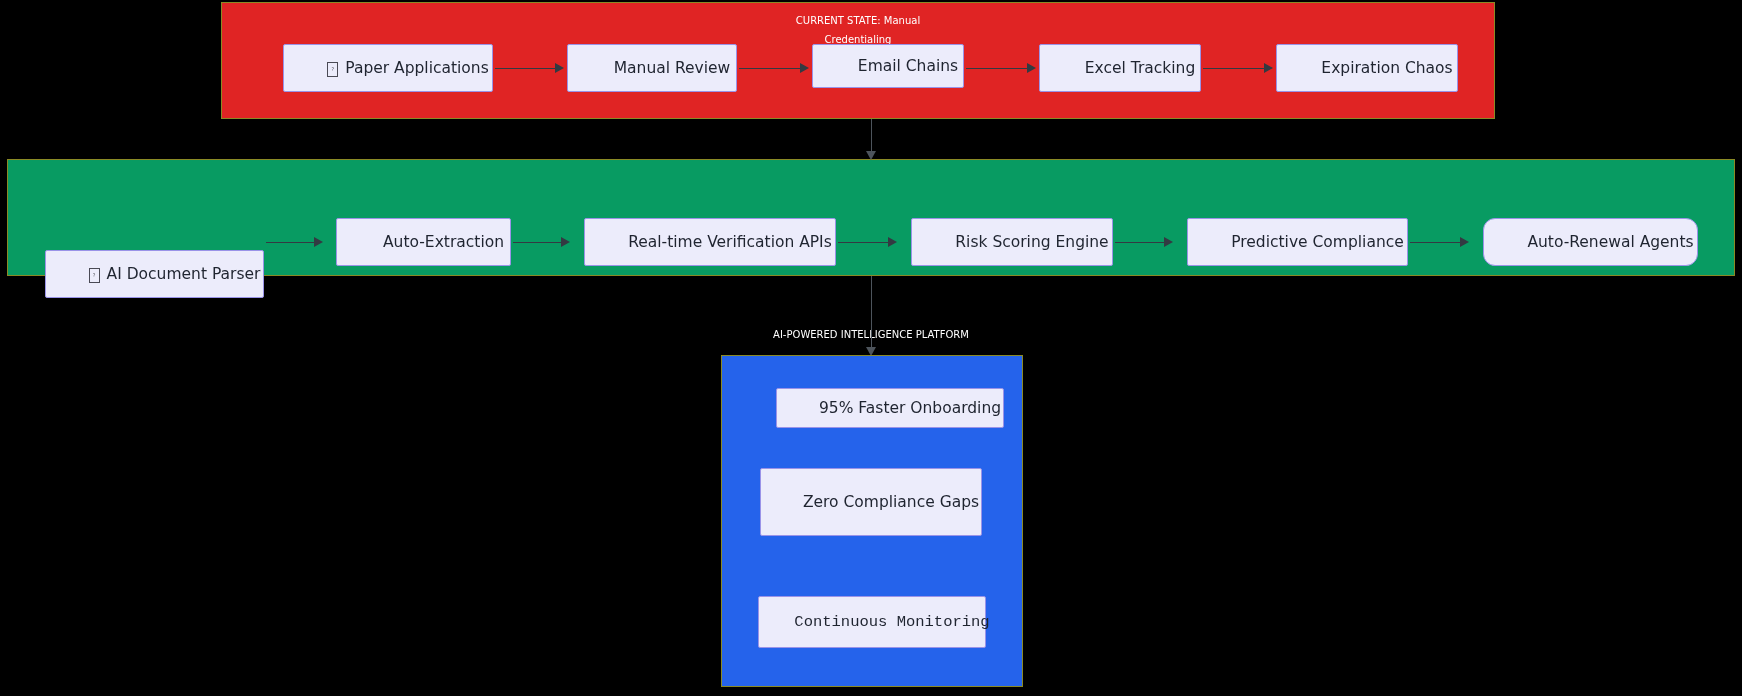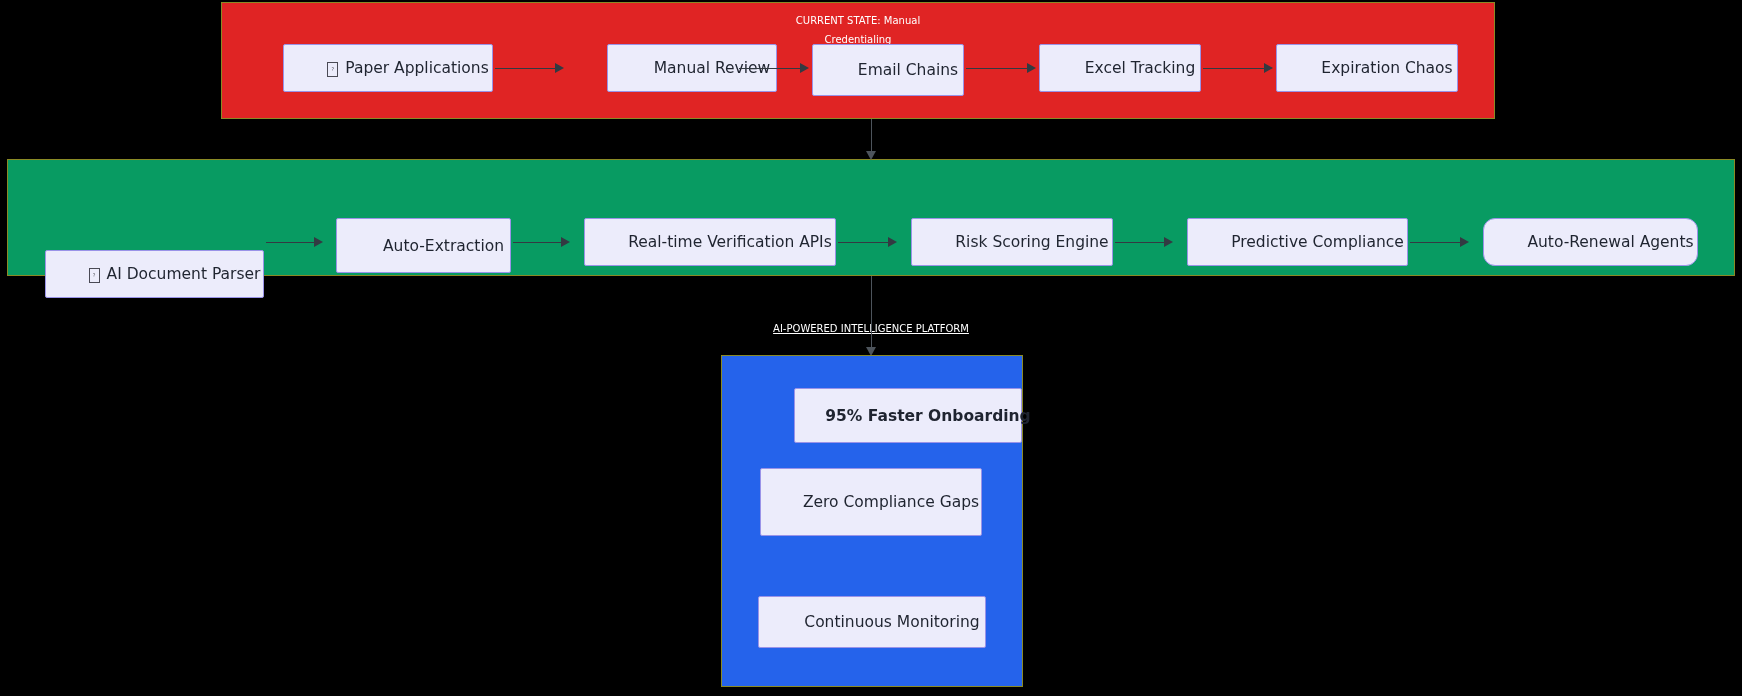--- a/index.html
+++ b/index.html
@@ -29,21 +29,21 @@
   #panel-current{
     left:221px;top:2px;width:1274px;height:117px;
     background:#e02424;
   }
   #panel-current .panel-title{top:8px;width:180px;}
 
   #panel-platform{
     left:7px;top:159px;width:1728px;height:117px;
     background:#089b62;
   }
-  #panel-platform .panel-title{top:159px;width:200px;text-decoration:underline;}
+  #panel-platform .panel-title{top:165px;width:200px;}
 
   #panel-outcomes{
     left:721px;top:355px;width:302px;height:332px;
     background:#2563eb;
   }
 
   
   .node{
     position:absolute;
     background:#ececfb;
@@ -68,37 +68,37 @@
     font-size:5px;
     line-height:12px;
     text-align:center;
     color:#4a4a55;
     overflow:hidden;
     flex:0 0 auto;
   }
 
   
   #n-paper        {left:283px;  top:44px; width:210px; height:48px;}
-  #n-review       {left:567px;  top:44px; width:170px; height:48px;margin-left:40px;}
-  #n-email        {left:812px;  top:44px; width:152px; height:52px;}
+  #n-review       {left:567px;  top:44px; width:170px; height:48px;}
+  #n-email        {left:812px;  top:44px; width:152px; height:44px;}
   #n-excel        {left:1039px; top:44px; width:162px; height:48px;}
   #n-expire       {left:1276px; top:44px; width:182px; height:48px;}
 
   
   #n-parser       {left:45px;   top:218px; width:219px; height:48px;margin-top:32px;}
-  #n-autoextract  {left:336px;  top:218px; width:175px; height:55px;}
+  #n-autoextract  {left:336px;  top:218px; width:175px; height:48px;}
   #n-verify       {left:584px;  top:218px; width:252px; height:48px;}
   #n-risk         {left:911px;  top:218px; width:202px; height:48px;}
   #n-predictive   {left:1187px; top:218px; width:221px; height:48px;justify-content:center;}
   #n-renewal      {left:1483px; top:218px; width:215px; height:48px;border-radius:12px;}
 
   
-  #n-onboard      {left:794px; top:388px; width:228px; height:55px;font-weight:bold;}
+  #n-onboard      {left:776px; top:388px; width:228px; height:40px;}
   #n-gaps         {left:760px; top:468px; width:222px; height:68px;}
-  #n-monitor      {left:758px; top:596px; width:228px; height:52px;}
+  #n-monitor      {left:758px; top:596px; width:228px; height:52px;font-family:Liberation Mono, monospace;}
 
   
   .hline{
     position:absolute;height:0;
     border-top:1.6px solid #333a42;
   }
   .vline{
     position:absolute;width:0;
     border-left:1.6px solid #4d545c;
   }

